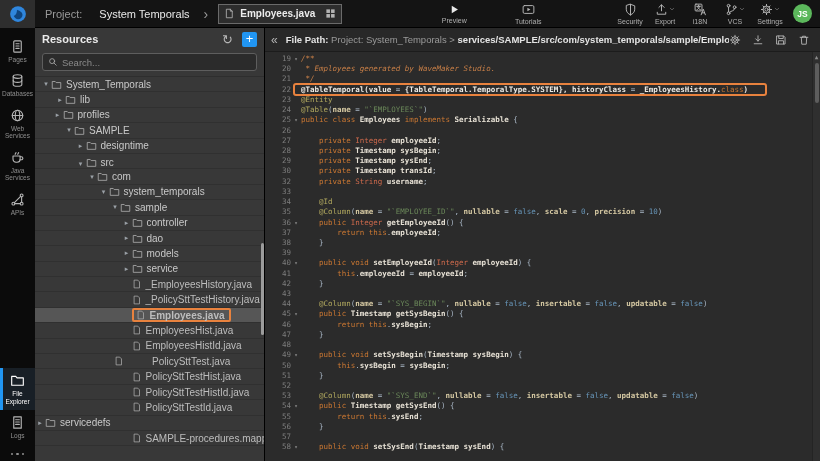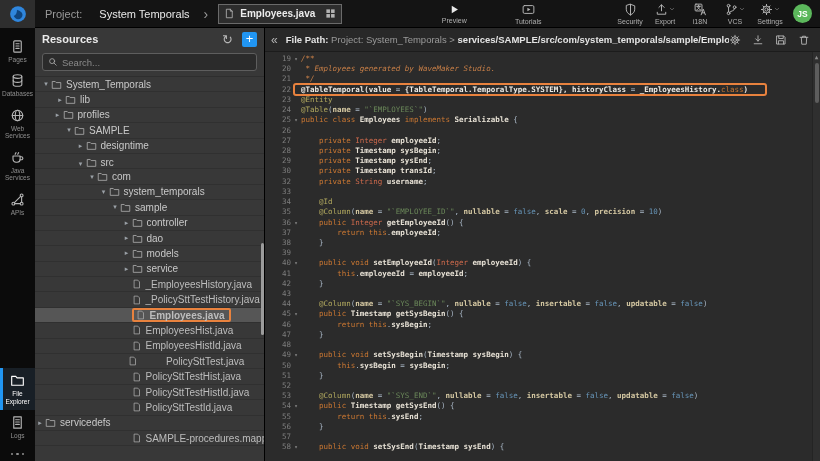--- a/index.html
+++ b/index.html
@@ -481,21 +481,21 @@
           </div>
           <div class="trow file" style="padding-left: 86.5px;">
             <span class="arr"></span>
             <span class="ficon icn">
               <svg width="10" height="10" viewBox="0 0 16 16" fill="none" stroke="currentColor" stroke-width="1.2" stroke-linecap="round" stroke-linejoin="round">
                 <path d="M4 1.8h5.2l2.8 2.8v9.6H4z"></path>
               </svg>
             </span>
             <span class="tl">EmployeesHistId.java</span>
           </div>
-          <div class="trow file" style="padding-left: 59px; gap: 24px;">
+          <div class="trow file" style="padding-left: 45px; gap: 24px;">
             <span class="arr"></span>
             <span class="ficon icn">
               <svg width="10" height="10" viewBox="0 0 16 16" fill="none" stroke="currentColor" stroke-width="1.2" stroke-linecap="round" stroke-linejoin="round">
                 <path d="M4 1.8h5.2l2.8 2.8v9.6H4z"></path>
               </svg>
             </span>
             <span class="tl">PolicySttTest.java</span>
           </div>
           <div class="trow file" style="padding-left: 86.5px;">
             <span class="arr"></span>

